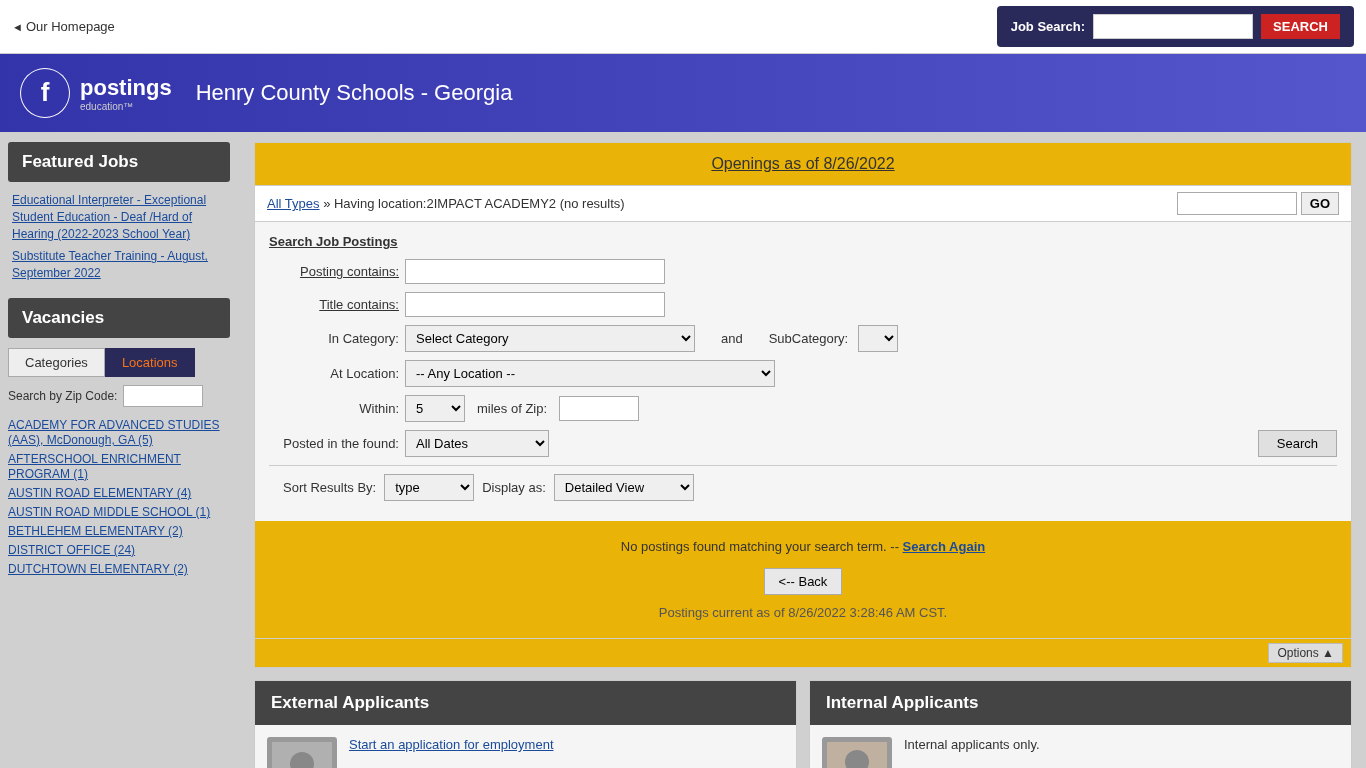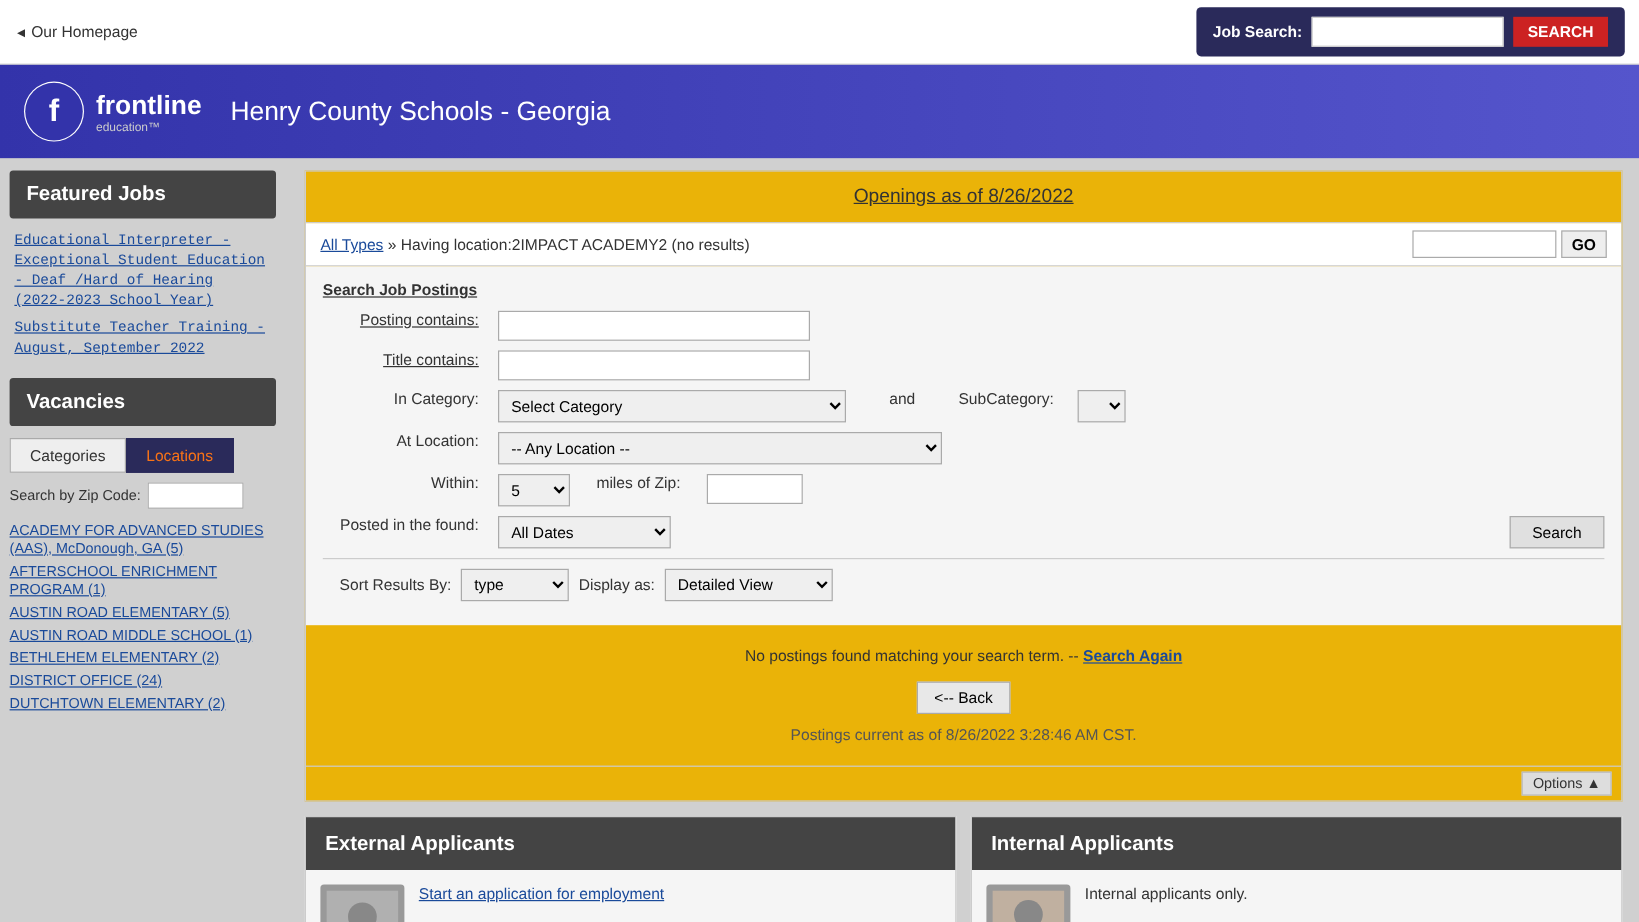--- a/index.html
+++ b/index.html
@@ -93,21 +93,21 @@
       font-weight: bold;
       padding: 10px 14px;
       border-radius: 3px;
       margin-bottom: 10px;
     }
     .featured-jobs-list {
       list-style: none;
       padding: 0 4px;
       margin-bottom: 16px;
     }
-    .featured-jobs-list li { margin-bottom: 6px; font-family: Liberation Mono, monospace; }
+    .featured-jobs-list li { margin-bottom: 6px; }
     .featured-jobs-list a { color: #1a4a9a; text-decoration: underline; font-size: 12px; line-height: 1.4; }
 
     .sidebar-tabs {
       display: flex;
       margin-bottom: 8px;
     }
     .sidebar-tab {
       padding: 6px 16px;
       cursor: pointer;
       border: 1px solid #aaa;
@@ -186,23 +186,23 @@
     }
     #search-form-title {
       font-size: 13px;
       font-weight: bold;
       margin-bottom: 10px;
       text-decoration: underline;
       cursor: pointer;
     }
     .form-row {
       display: flex;
-      align-items: flex-start;
+      align-items: center;
       margin-bottom: 8px;
-      gap: 16px;
+      gap: 6px;
     }
     .form-label {
       text-align: right;
       width: 130px;
       min-width: 130px;
       font-size: 13px;
     }
     .form-label span { text-decoration: underline; }
     .form-input-text {
       padding: 4px 6px;
@@ -320,21 +320,21 @@
 
 <div id="header">
   <div id="logo-container">
     <div id="logo-icon">
       <svg width="50" height="50" viewBox="0 0 50 50">
         <circle cx="25" cy="25" r="24" fill="#3333aa"></circle>
         <text x="25" y="33" text-anchor="middle" font-size="26" font-weight="bold" fill="#fff" font-family="Arial">f</text>
       </svg>
     </div>
     <div id="logo-text">
-      <span id="logo-brand" style="color:#fff;font-size:22px;font-weight:bold;">frontline</span>
+      <span id="logo-brand" style="color:#fff;font-size:22px;font-weight:bold;">postings</span>
       <span id="logo-sub" style="color:#ccc;font-size:10px;">education™</span>
     </div>
   </div>
   <span id="header-title" style="color:#fff;font-size:22px;margin-left:8px;">Henry County Schools - Georgia</span>
 </div>
 
 <div id="layout">
 
   <div id="sidebar">
     <div class="sidebar-section-title">Featured Jobs</div>
@@ -355,21 +355,21 @@
     </div>
 
     <div class="zip-search-row">
       <span>Search by Zip Code:</span>
       <input type="text" style="">
     </div>
 
     <ul class="location-list">
       <li><a href="#">ACADEMY FOR ADVANCED STUDIES (AAS), McDonough, GA (5)</a></li>
       <li><a href="#">AFTERSCHOOL ENRICHMENT PROGRAM (1)</a></li>
-      <li><a href="#">AUSTIN ROAD ELEMENTARY (5)</a></li>
+      <li><a href="#">AUSTIN ROAD ELEMENTARY (4)</a></li>
       <li><a href="#">AUSTIN ROAD MIDDLE SCHOOL (1)</a></li>
       <li><a href="#">BETHLEHEM ELEMENTARY (2)</a></li>
       <li><a href="#">DISTRICT OFFICE (24)</a></li>
       <li><a href="#">DUTCHTOWN ELEMENTARY (2)</a></li>
     </ul>
   </div>
 
   <div id="main-content">
 
     <div id="results-panel">

